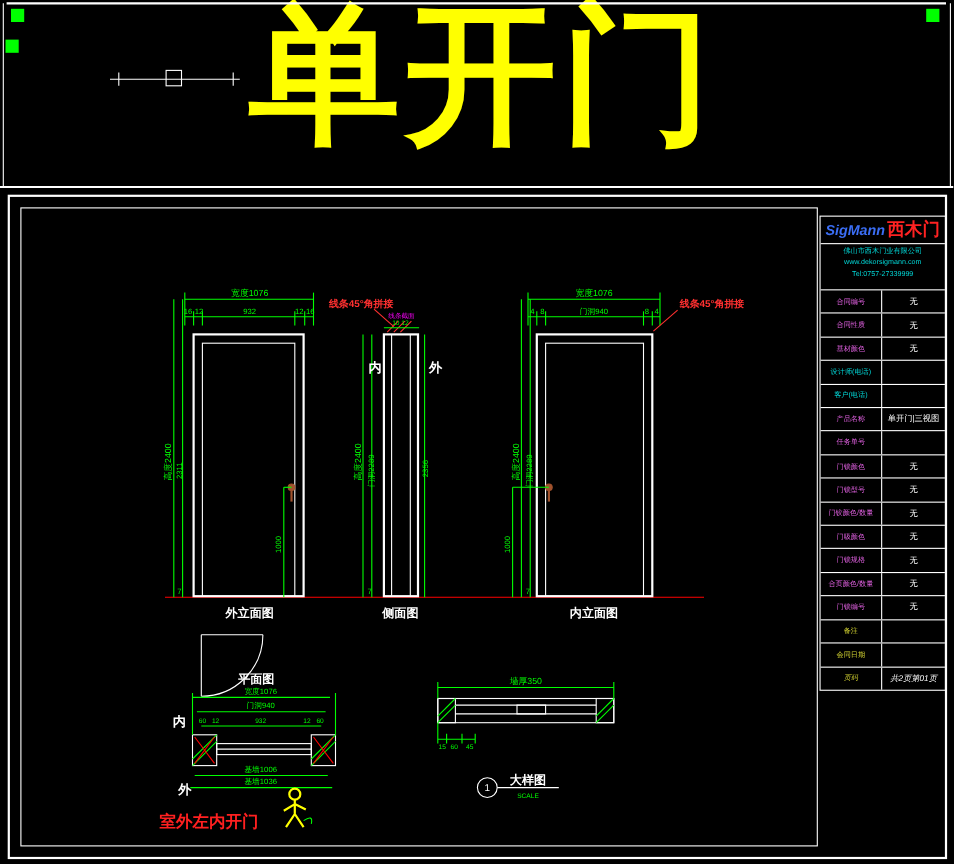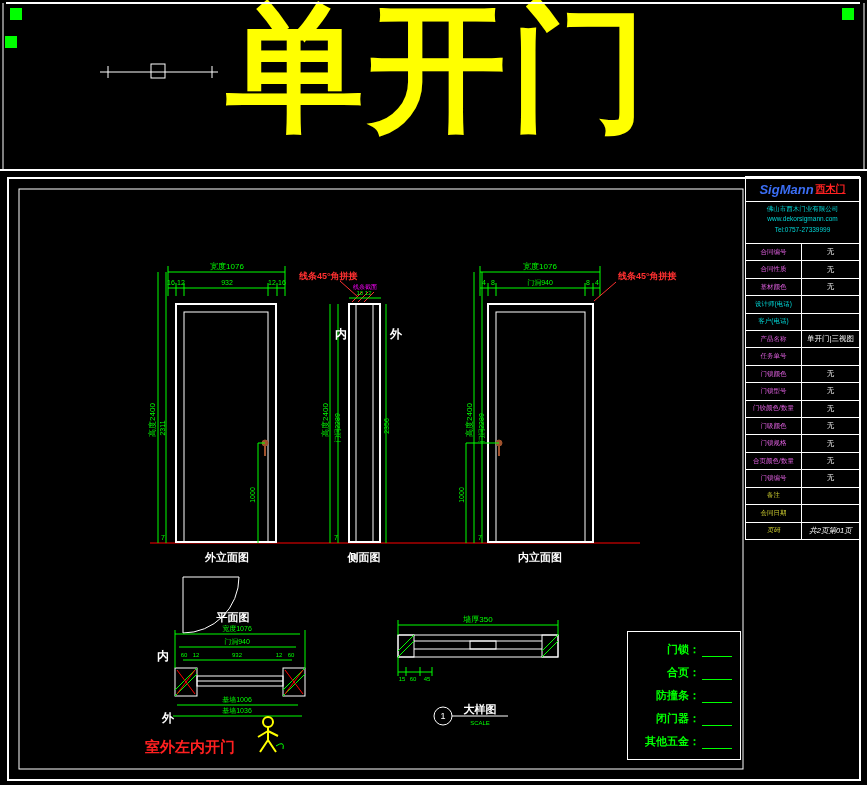--- a/index.html
+++ b/index.html
@@ -3,26 +3,26 @@
 <meta charset="utf-8">
 <style>
   html,body{margin:0;padding:0;background:#000;}
   .stage{position:relative;width:867px;height:785px;background:#000;overflow:hidden;
          font-family:"Liberation Sans","DejaVu Sans",sans-serif;}
   .overlay{position:absolute;left:0;top:0;}
   .overlay text{font-family:"Liberation Sans","DejaVu Sans",sans-serif;}
   .banner-title{position:absolute;left:226px;top:-4px;color:#FFFF00;font-size:138px;
          font-weight:900;line-height:1.05;letter-spacing:4px;white-space:nowrap;}
   
-  .titleblock{position:absolute;left:745px;top:176px;width:115px;height:364px;
+  .titleblock{position:absolute;left:745px;top:196px;width:115px;height:432px;
          border:1px solid #fff;box-sizing:border-box;display:flex;flex-direction:column;}
   .tb-header{height:24px;border-bottom:1px solid #fff;display:flex;align-items:center;
          justify-content:center;gap:2px;}
   .tb-brand{color:#3B6EF5;font-weight:bold;font-style:italic;font-size:13px;}
-  .tb-brand2{color:#FF2222;font-weight:bold;font-size:10px;text-decoration:underline;}
+  .tb-brand2{color:#FF2222;font-weight:bold;font-size:16px;}
   .tb-info{height:42px;border-bottom:1px solid #fff;color:#00D5D5;font-size:6.5px;
          line-height:1.6;padding:2px 1px;text-align:center;box-sizing:border-box;overflow:hidden;}
   .tb-rows{flex:1;display:flex;flex-direction:column;}
   .tb-row{flex:1;display:flex;border-bottom:1px solid #fff;min-height:0;}
   .tb-row:last-child{border-bottom:none;font-style:italic;}
   .tb-label{width:56px;border-right:1px solid #fff;color:#E060E0;font-size:6.5px;
          display:flex;align-items:center;justify-content:center;text-align:center;
          padding:0 1px;box-sizing:border-box;}
   .tb-label.cyan{color:#00D5D5;}
   .tb-label.yellow{color:#CFCF30;}
@@ -335,36 +335,14 @@
           <div class="tb-label yellow">会同日期</div>
           <div class="tb-value"></div>
         </div>
       <div class="tb-row">
           <div class="tb-label yellow">页码</div>
           <div class="tb-value">共2页第01页</div>
         </div>
     </div>
   </div>
 
-  <div class="hardware">
-    <div class="hw-item">
-        <span class="hw-label">门锁：</span>
-        <span class="hw-line"></span>
-      </div>
-    <div class="hw-item">
-        <span class="hw-label">合页：</span>
-        <span class="hw-line"></span>
-      </div>
-    <div class="hw-item">
-        <span class="hw-label">防撞条：</span>
-        <span class="hw-line"></span>
-      </div>
-    <div class="hw-item">
-        <span class="hw-label">闭门器：</span>
-        <span class="hw-line"></span>
-      </div>
-    <div class="hw-item">
-        <span class="hw-label">其他五金：</span>
-        <span class="hw-line"></span>
-      </div>
-  </div>
 
 </div>
 
 </body></html>

